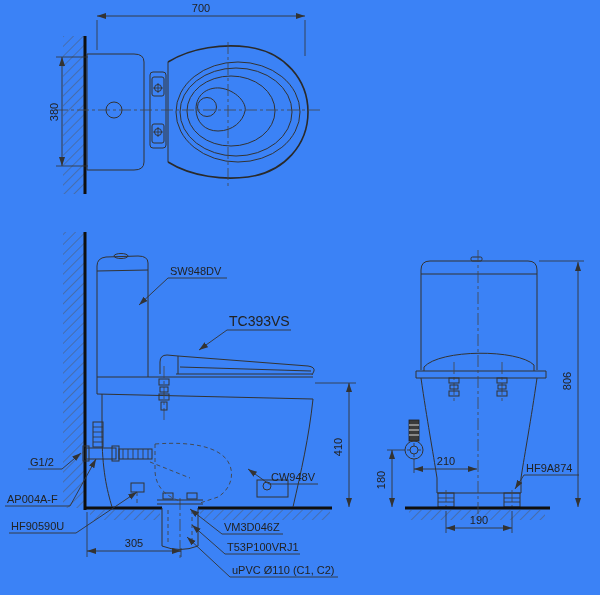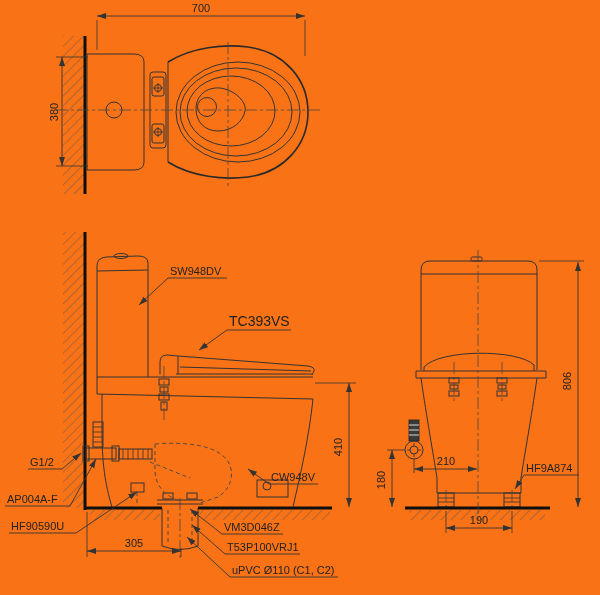--- a/index.html
+++ b/index.html
@@ -1,16 +1,16 @@
 <!DOCTYPE html>
 <html><head>
 <meta charset="utf-8">
 <style>
   html,body{margin:0;padding:0;background:#ffffff;}
-  .stage{position:relative;width:600px;height:595px;background:#f97316;overflow:hidden;
+  .stage{position:relative;width:600px;height:595px;background:#3b82f6;overflow:hidden;
          font-family:"Liberation Sans", sans-serif;}
   svg{display:block}
   text{font-family:"Liberation Sans", sans-serif;fill:#222;font-size:11px;}
   .lbl{font-size:11px;}
   .lbl-big{font-size:14px;}
   .dim{font-size:11px;}
   .thin{stroke:#333;stroke-width:1;fill:none;}
   .med{stroke:#2a2a2a;stroke-width:1.6;fill:none;}
   .thick{stroke:#0f0f0f;stroke-width:3;fill:none;}
   .cl{stroke:#444;stroke-width:0.8;fill:none;stroke-dasharray:12 3 3 3;}

